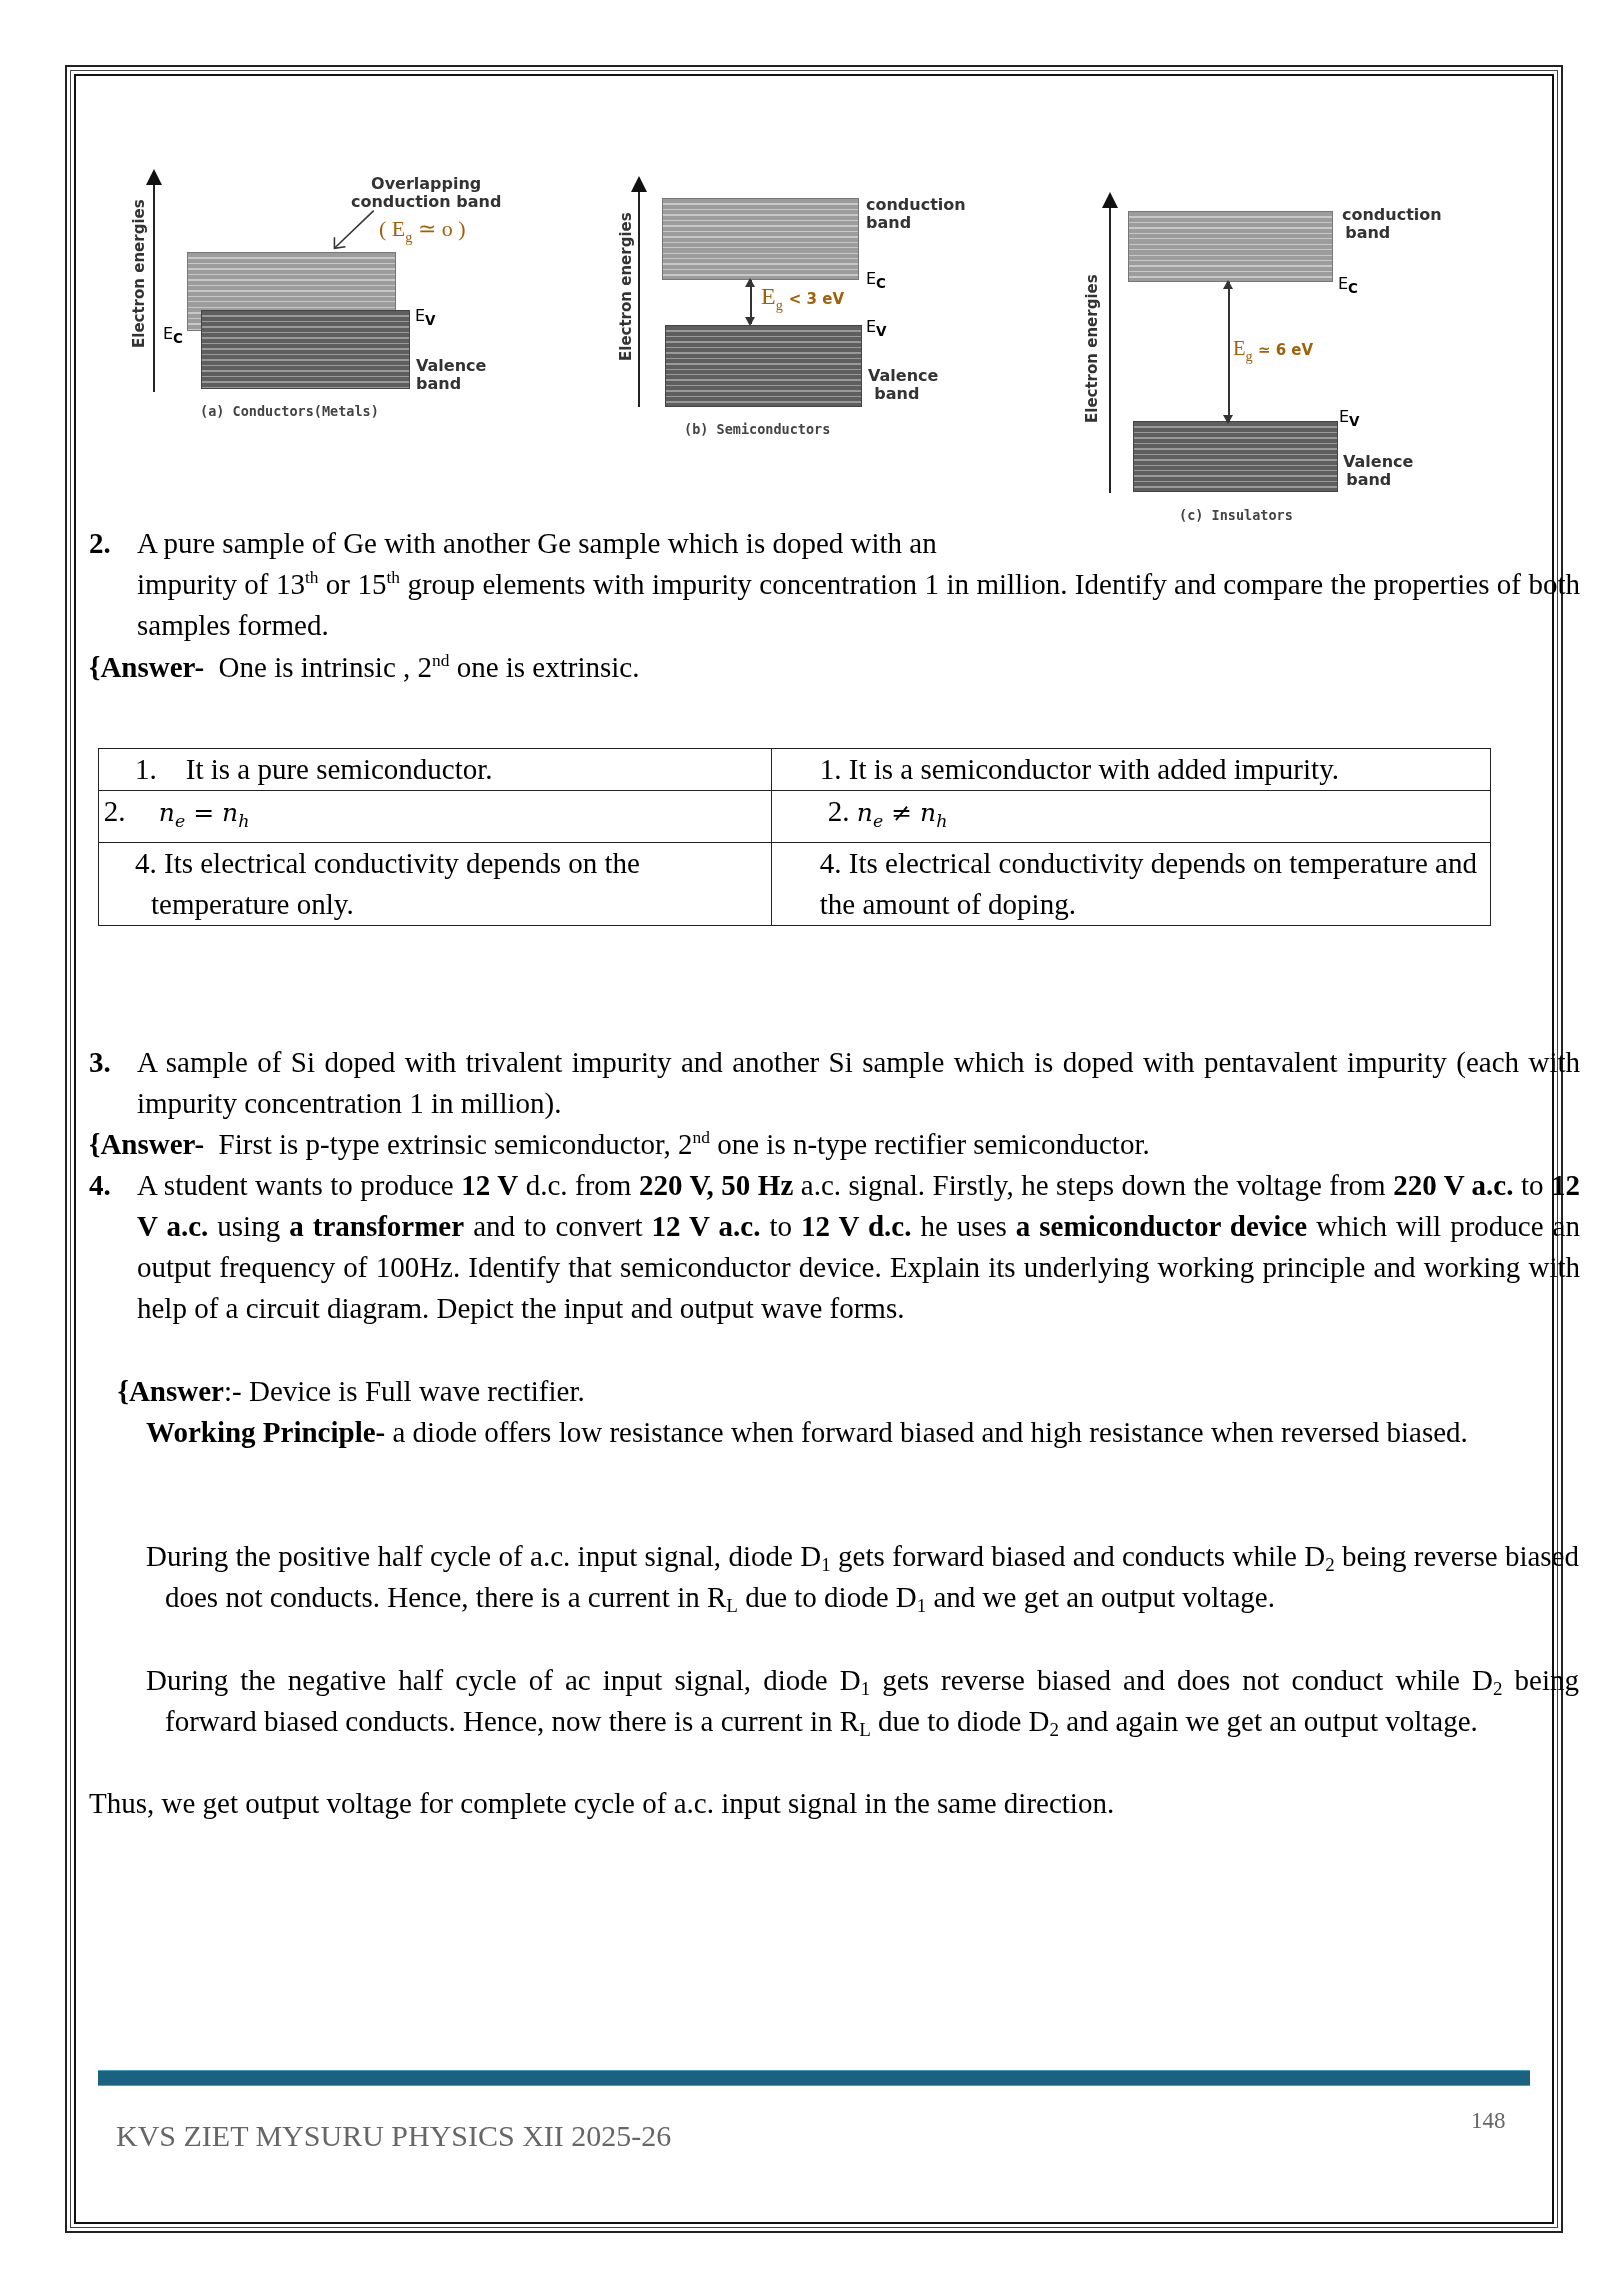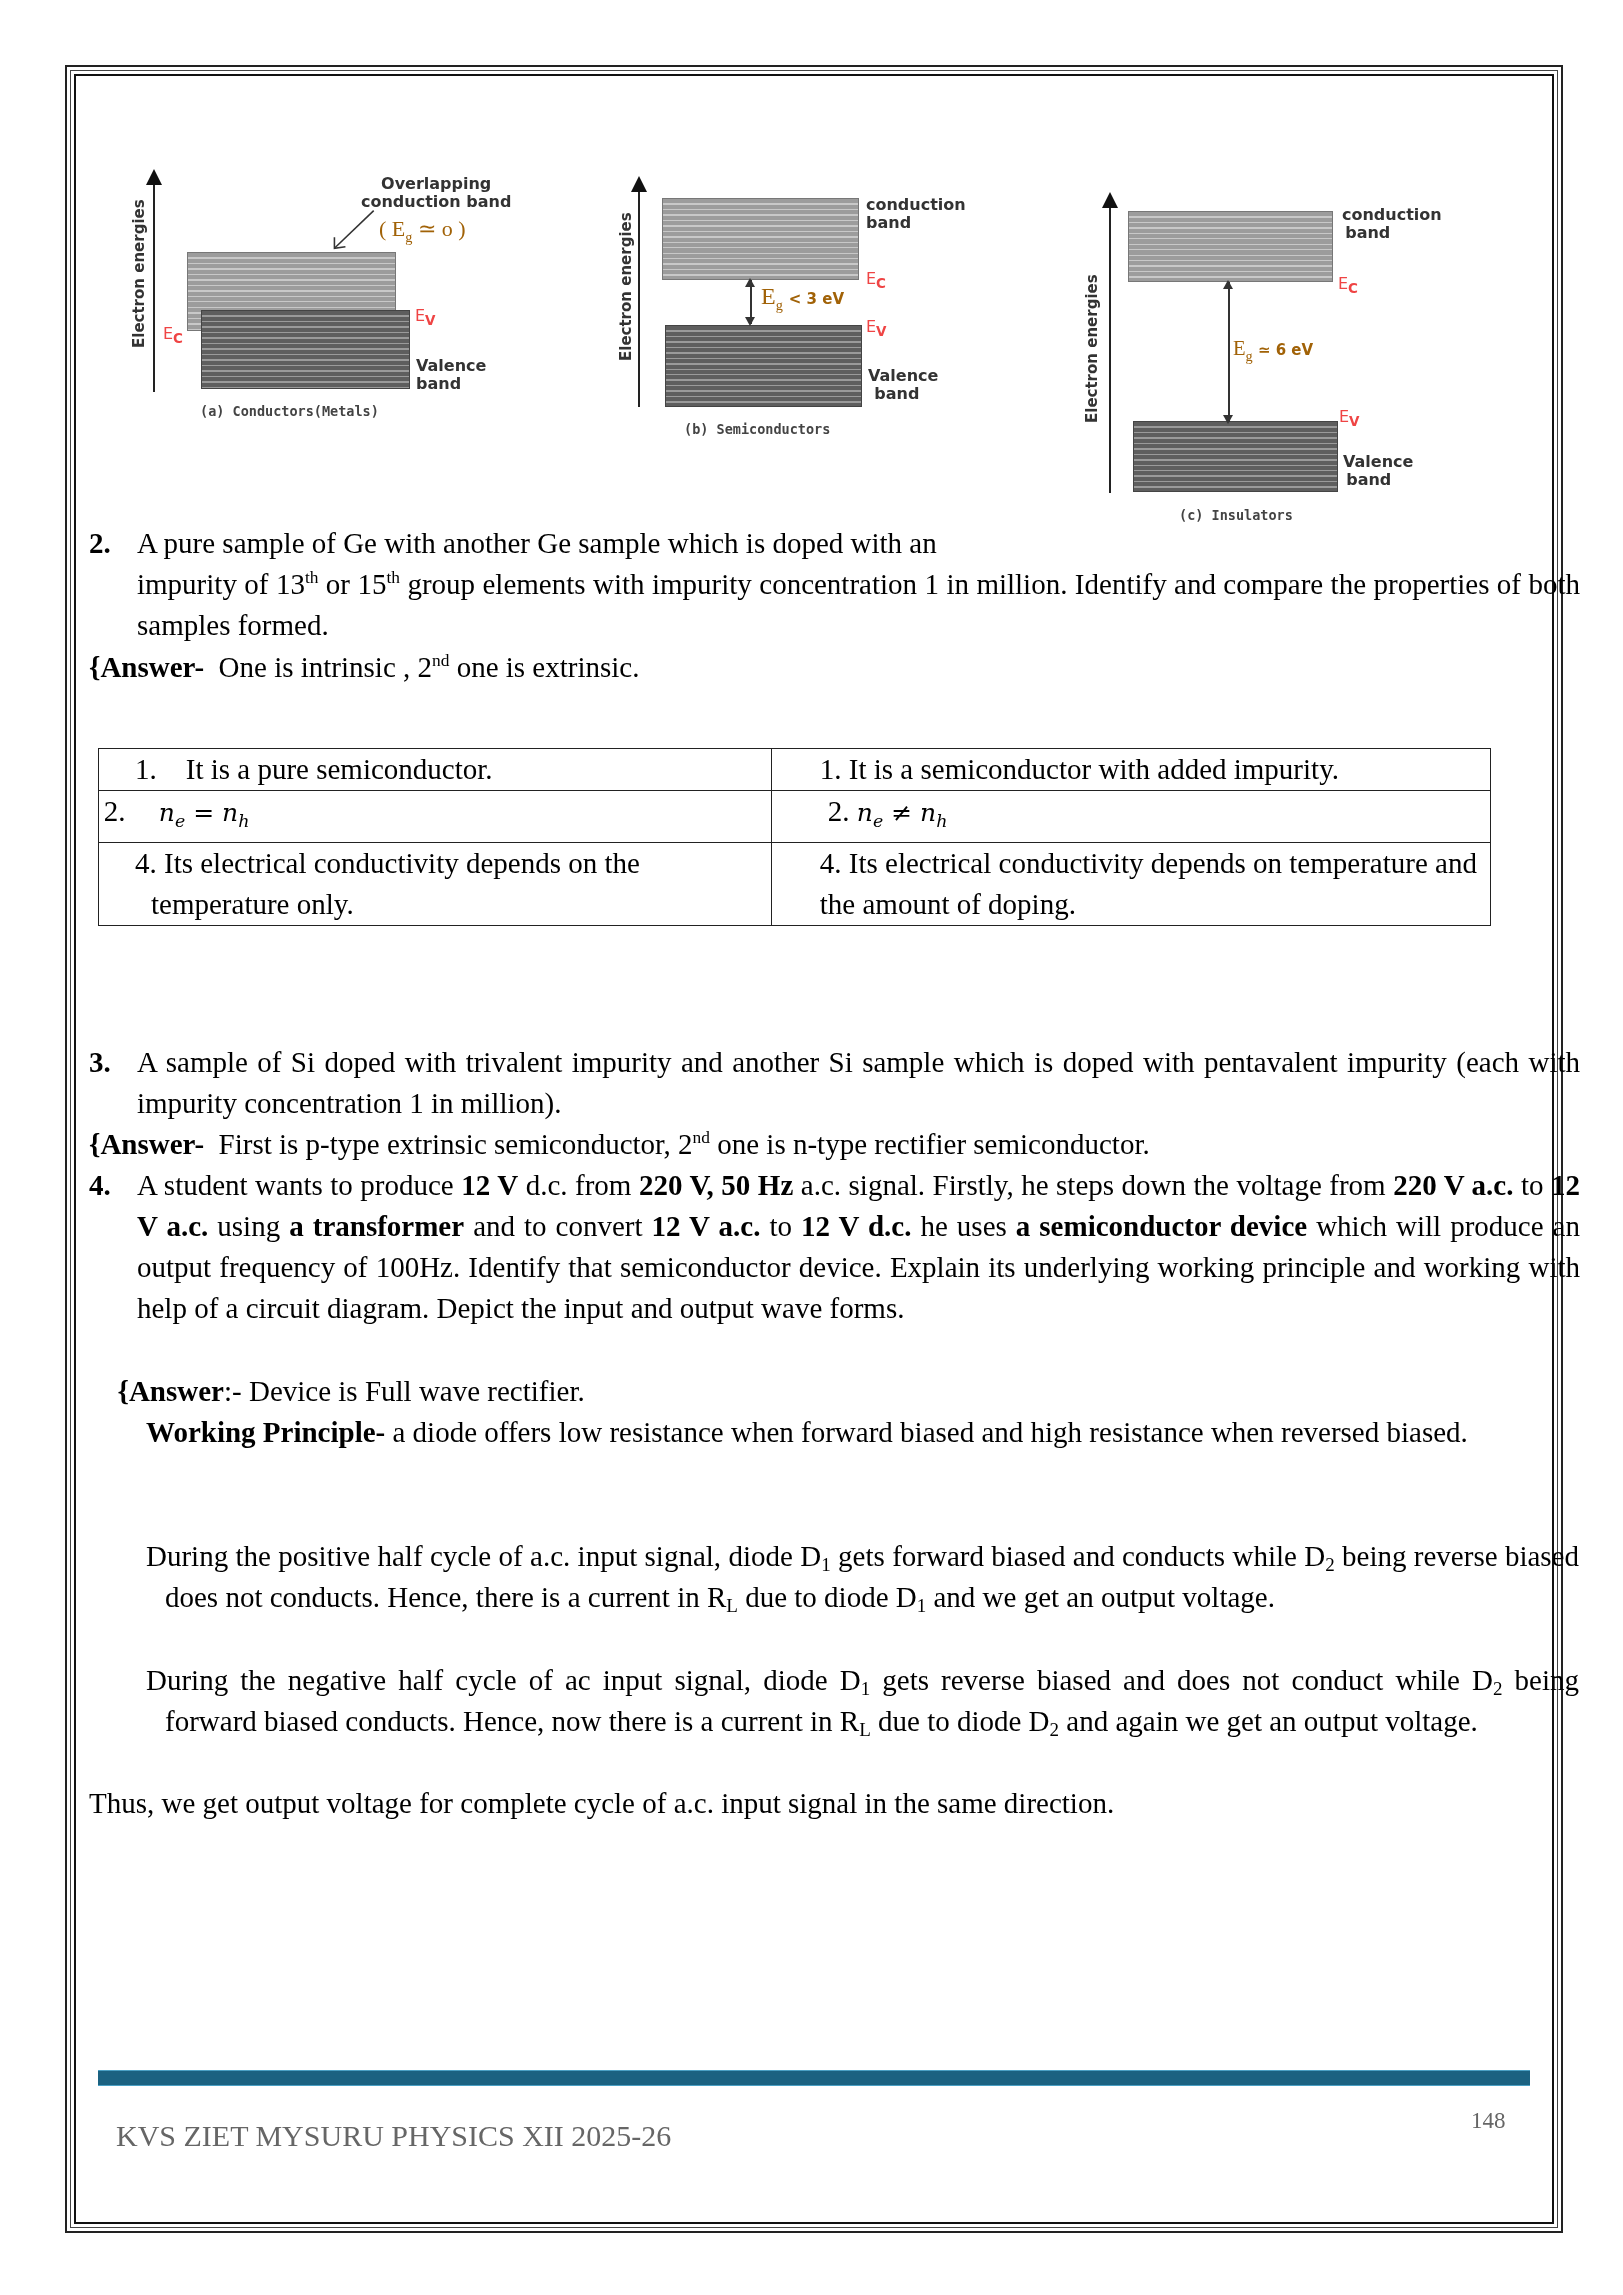--- a/index.html
+++ b/index.html
@@ -19,21 +19,21 @@
                   border-left:8px solid transparent; border-right:8px solid transparent;
                   border-bottom:16px solid #111; }
   .axis-label { position:absolute; transform:rotate(-90deg); transform-origin:left top;
                 font-weight:bold; font-size:15px; color:#333; white-space:nowrap; }
   .band { position:absolute; box-sizing:border-box;
           border:1.6px solid #777; }
   .band.cond { background:repeating-linear-gradient(to bottom,#9c9c9c 0,#9c9c9c 4px,#c8c8c8 4px,#c8c8c8 5.5px); }
   .band.val { background:repeating-linear-gradient(to bottom,#5e5e5e 0,#5e5e5e 4px,#9a9a9a 4px,#9a9a9a 5.5px);
               border-color:#444; }
   .lbl { position:absolute; font-weight:bold; font-size:16px; color:#333; line-height:1.15; white-space:nowrap; }
-  .elbl { position:absolute; font-size:16px; color:#ef4444; }
+  .elbl { position:absolute; font-size:16px; color:#000000; }
   .elbl sub { font-size:13.5px; font-weight:bold; }
   .caption { position:absolute; font-family:"DejaVu Sans Mono", monospace; font-weight:bold;
              font-size:13.5px; color:#444; white-space:nowrap; }
   .eg { position:absolute; font-family:"Liberation Serif", serif; font-size:24px; color:#a16207; white-space:nowrap; }
   .eg .sub { font-size:14.3px; vertical-align:-6.3px; }
   .eg .val { font-family:"DejaVu Sans", sans-serif; font-weight:bold; font-size:15px; }
   .varrow { position:absolute; width:1.6px; background:#333; }
   .varrow::before, .varrow::after { content:""; position:absolute; left:-4.8px;
          border-left:5.5px solid transparent; border-right:5.5px solid transparent; }
   .varrow::before { top:-1.6px; border-bottom:9.5px solid #333; }
@@ -65,21 +65,21 @@
 
 <div class="frame-outer">
   <div class="frame-mid">
       <div class="frame-inner"></div>
     </div>
 </div>
 
 <div class="diagram" style="left:111px;top:159px;width:476px;height:285px;">
   <div class="axis" style="left:42px;top:24px;height:209px;"></div>
   <div class="axis-label" style="left:19px;top:189px;">Electron energies</div>
-  <div class="lbl" style="left:240px;top:16px;text-align:center;margin-left:10px;">
+  <div class="lbl" style="left:240px;top:16px;text-align:center;">
     <div>Overlapping</div>
     <div>conduction band</div>
   </div>
   <svg style="position:absolute;left:214px;top:48px;" width="55" height="48" viewBox="0 0 70 60">
       <line x1="62" y1="4" x2="12" y2="52" stroke="#333" stroke-width="2"></line>
       <polyline points="12,38 12,52 26,50" fill="none" stroke="#333" stroke-width="2"></polyline>
     </svg>
   <div class="eg" style="left:268px;top:57px;font-size:22px;">
     <span>( E</span><span class="sub">g</span>
     <span>≃ o )</span>

